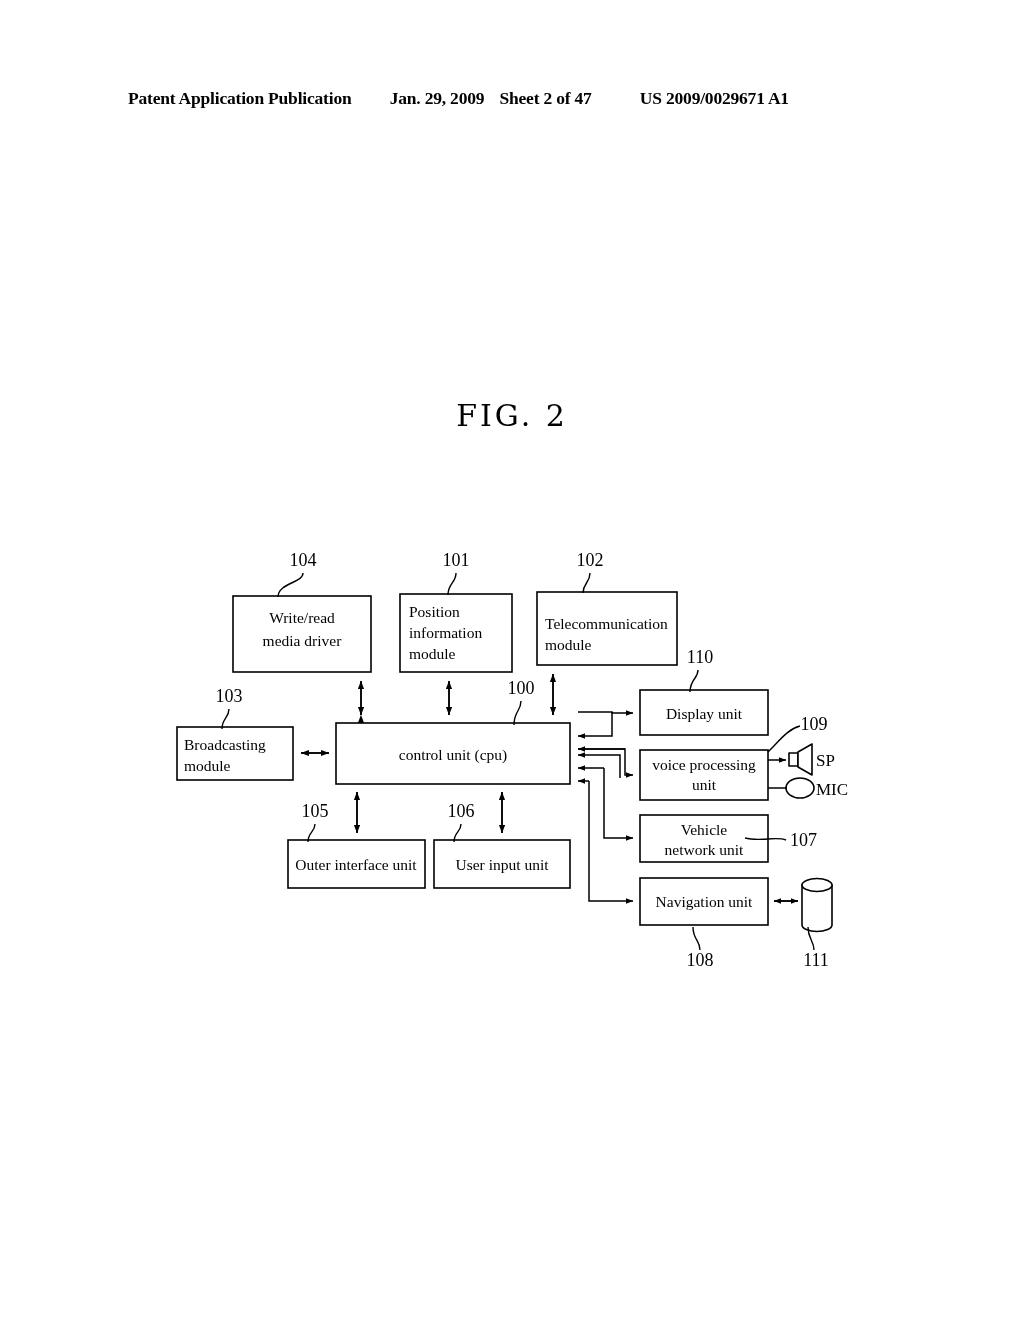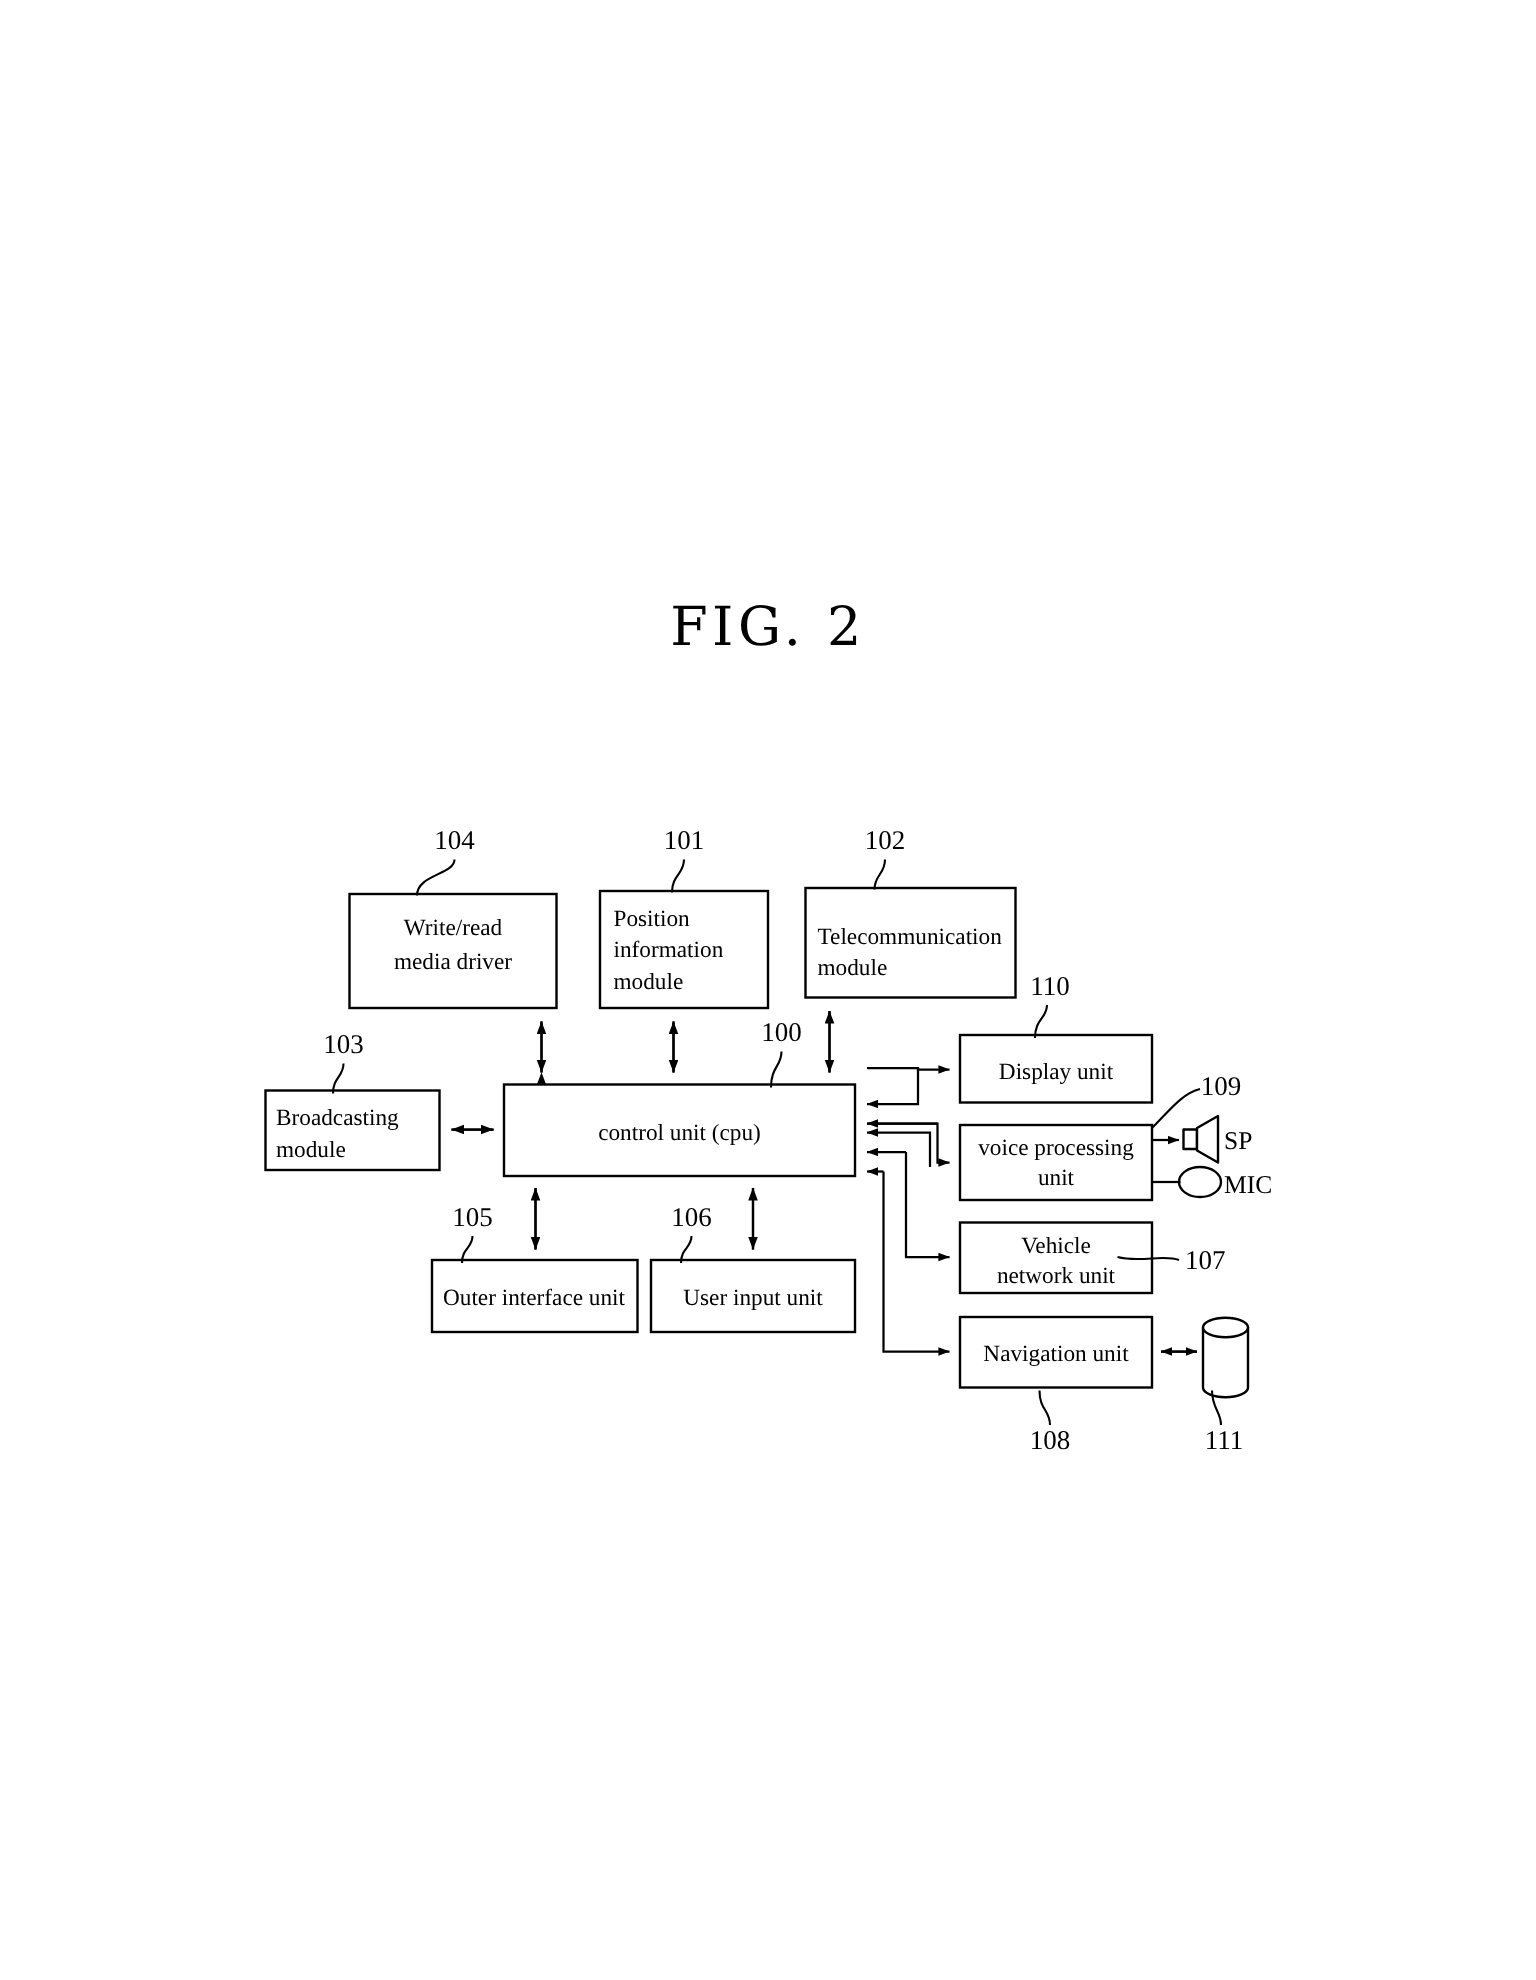--- a/index.html
+++ b/index.html
@@ -42,21 +42,21 @@
   .hdr-num   { margin-left: 44px; }
 
   
   .fig-title {
     position: absolute;
     left: 0;
     top: 398px;
     width: 1024px;
     text-align: center;
     font-family: "DejaVu Serif", "Liberation Serif", serif;
-    font-size: 36px;
+    font-size: 30px;
     font-weight: 500;
     letter-spacing: 3px;
   }
 
   
   #diagram {
     position: absolute;
     left: 0;
     top: 0;
     width: 1024px;
@@ -102,20 +102,26 @@
     font-size: 17px;
     fill: #000000;
     text-anchor: start;
   }
 </style>
 </head>
 <body>
 
 <div id="page">
 
+  <div class="hdr">
+    <span class="hdr-pub">Patent Application Publication</span>
+    <span class="hdr-date">Jan. 29, 2009</span>
+    <span class="hdr-sheet">Sheet 2 of 47</span>
+    <span class="hdr-num">US 2009/0029671 A1</span>
+  </div>
 
   <div class="fig-title">FIG. 2</div>
 
   <svg id="diagram" viewBox="0 0 1024 1320">
     <defs>
       <marker id="ah" markerWidth="9" markerHeight="9" refX="8.4" refY="3.2" orient="auto" markerUnits="userSpaceOnUse">
         <path d="M0,0 L8.6,3.2 L0,6.4 z" fill="#000000"></path>
       </marker>
       <marker id="ahs" markerWidth="8" markerHeight="8" refX="7.4" refY="2.8" orient="auto" markerUnits="userSpaceOnUse">
         <path d="M0,0 L7.6,2.8 L0,5.6 z" fill="#000000"></path>

